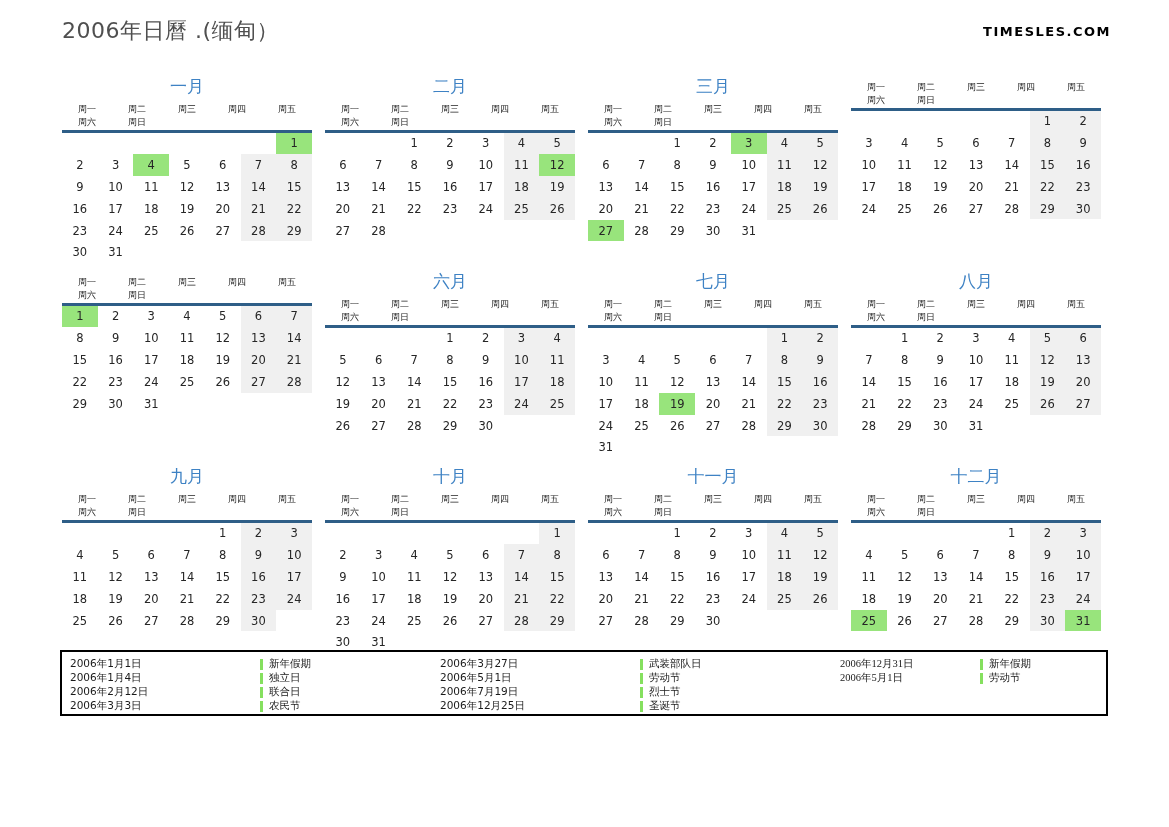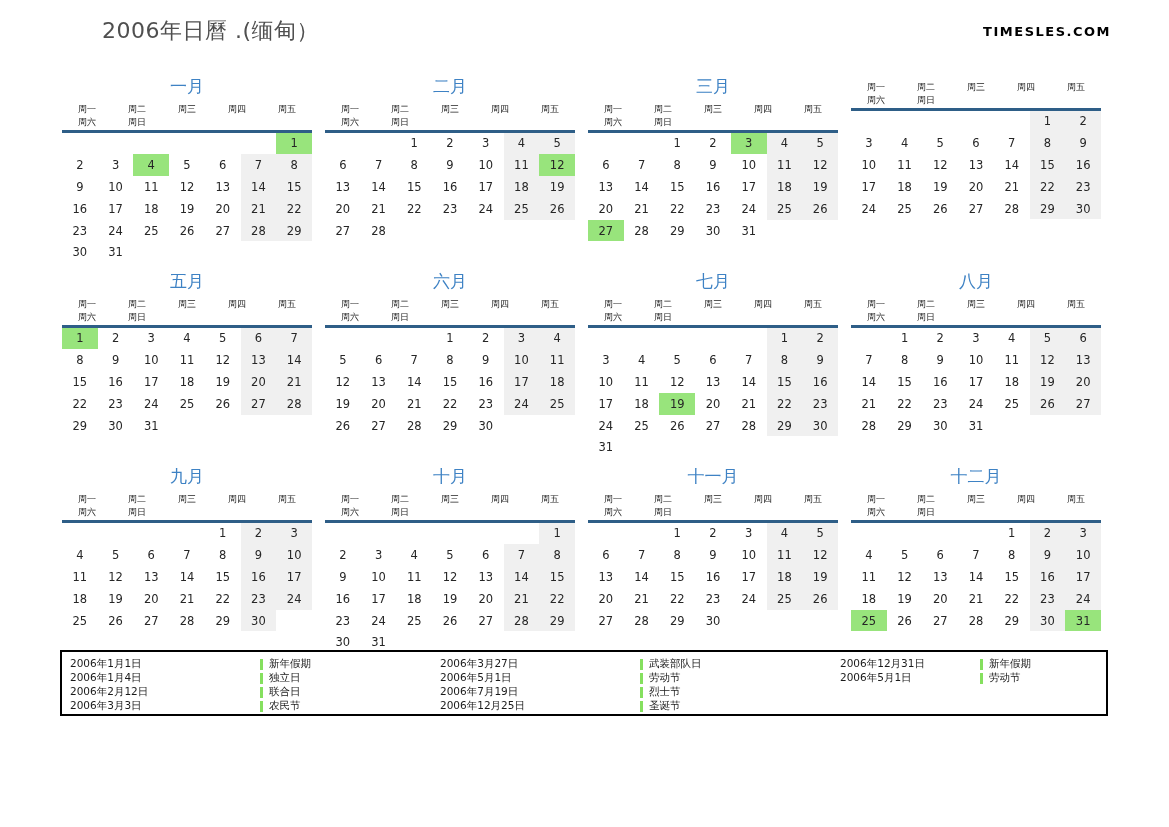--- a/index.html
+++ b/index.html
@@ -3,21 +3,21 @@
 <meta charset="utf-8">
 <style>
   html,body{margin:0;padding:0;}
   body{
     width:1169px;height:827px;background:#ffffff;position:relative;
     font-family:"DejaVu Sans","Liberation Sans",sans-serif;
     -webkit-font-smoothing:antialiased;
   }
   .page-title{
     position:absolute;left:62px;top:16px;font-size:22px;line-height:30px;
-    color:#4f4f4f;letter-spacing:.5px;white-space:nowrap;margin-left:40px;
+    color:#4f4f4f;letter-spacing:.5px;white-space:nowrap;
   }
   .logo{
     position:absolute;right:58px;top:24px;font-size:13px;font-weight:bold;
     color:#000000;letter-spacing:1.5px;text-decoration:none;cursor:pointer;
   }
   .months{
     position:absolute;left:62px;top:75px;
     display:grid;grid-template-columns:repeat(4,250px);
     column-gap:13px;row-gap:14px;
   }
@@ -39,21 +39,21 @@
     display:flex;align-items:flex-start;padding:5px 0 17px 8px;
   }
   .lgroup{display:block;}
   .lgroup.g1{width:370px;}
   .lgroup.g2{width:400px;}
   .lgroup.g3{width:250px;}
   .lrow{display:flex;align-items:center;height:14px;font-size:10.5px;color:#1a1a1a;}
   .ldate{flex:0 0 auto;white-space:nowrap;}
   .g1 .ldate{width:190px;}
   .g2 .ldate{width:200px;}
-  .g3 .ldate{width:140px;}
+  .g3 .ldate{width:140px;font-family:Liberation Serif, serif;}
   .lbar{
     flex:0 0 auto;width:3px;height:11px;background:#85e05f;margin-right:6px;
   }
   .llabel{white-space:nowrap;}
 </style>
 </head>
 <body>
 
 <div class="page-title">2006年日曆 .(缅甸）</div>
 <a class="logo">TIMESLES.COM</a>
@@ -247,21 +247,20 @@
         <div class="day">24</div>
         <div class="day">25</div>
         <div class="day">26</div>
         <div class="day">27</div>
         <div class="day">28</div>
         <div class="day weekend">29</div>
         <div class="day weekend">30</div>
       </div>
     </div>
     <div class="month">
-      <div class="month-title">五月</div>
       <div class="weekday-row">
         <div class="weekday">周一</div>
         <div class="weekday">周二</div>
         <div class="weekday">周三</div>
         <div class="weekday">周四</div>
         <div class="weekday">周五</div>
         <div class="weekday">周六</div>
         <div class="weekday">周日</div>
       </div>
       <div class="rule"></div>

